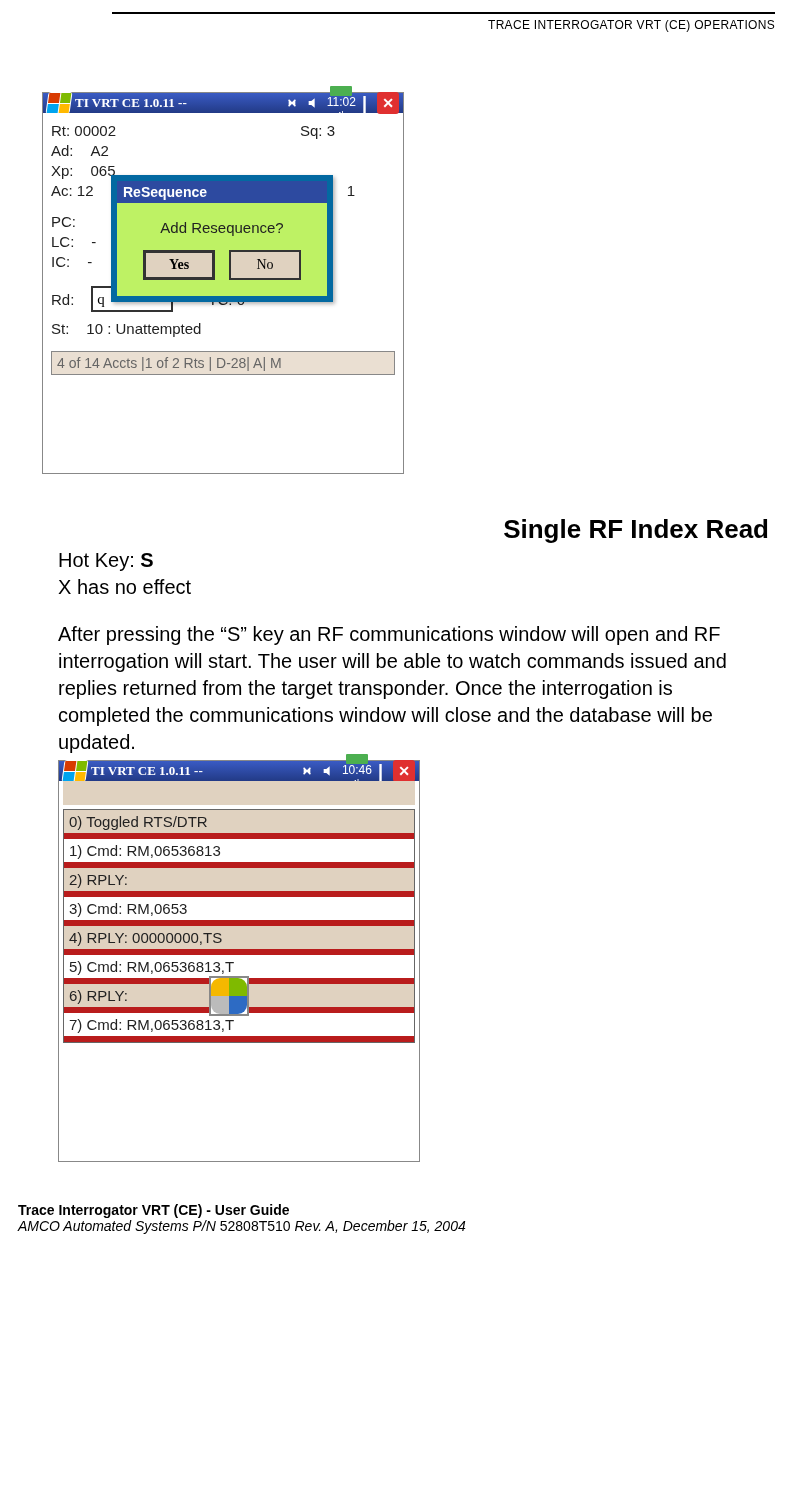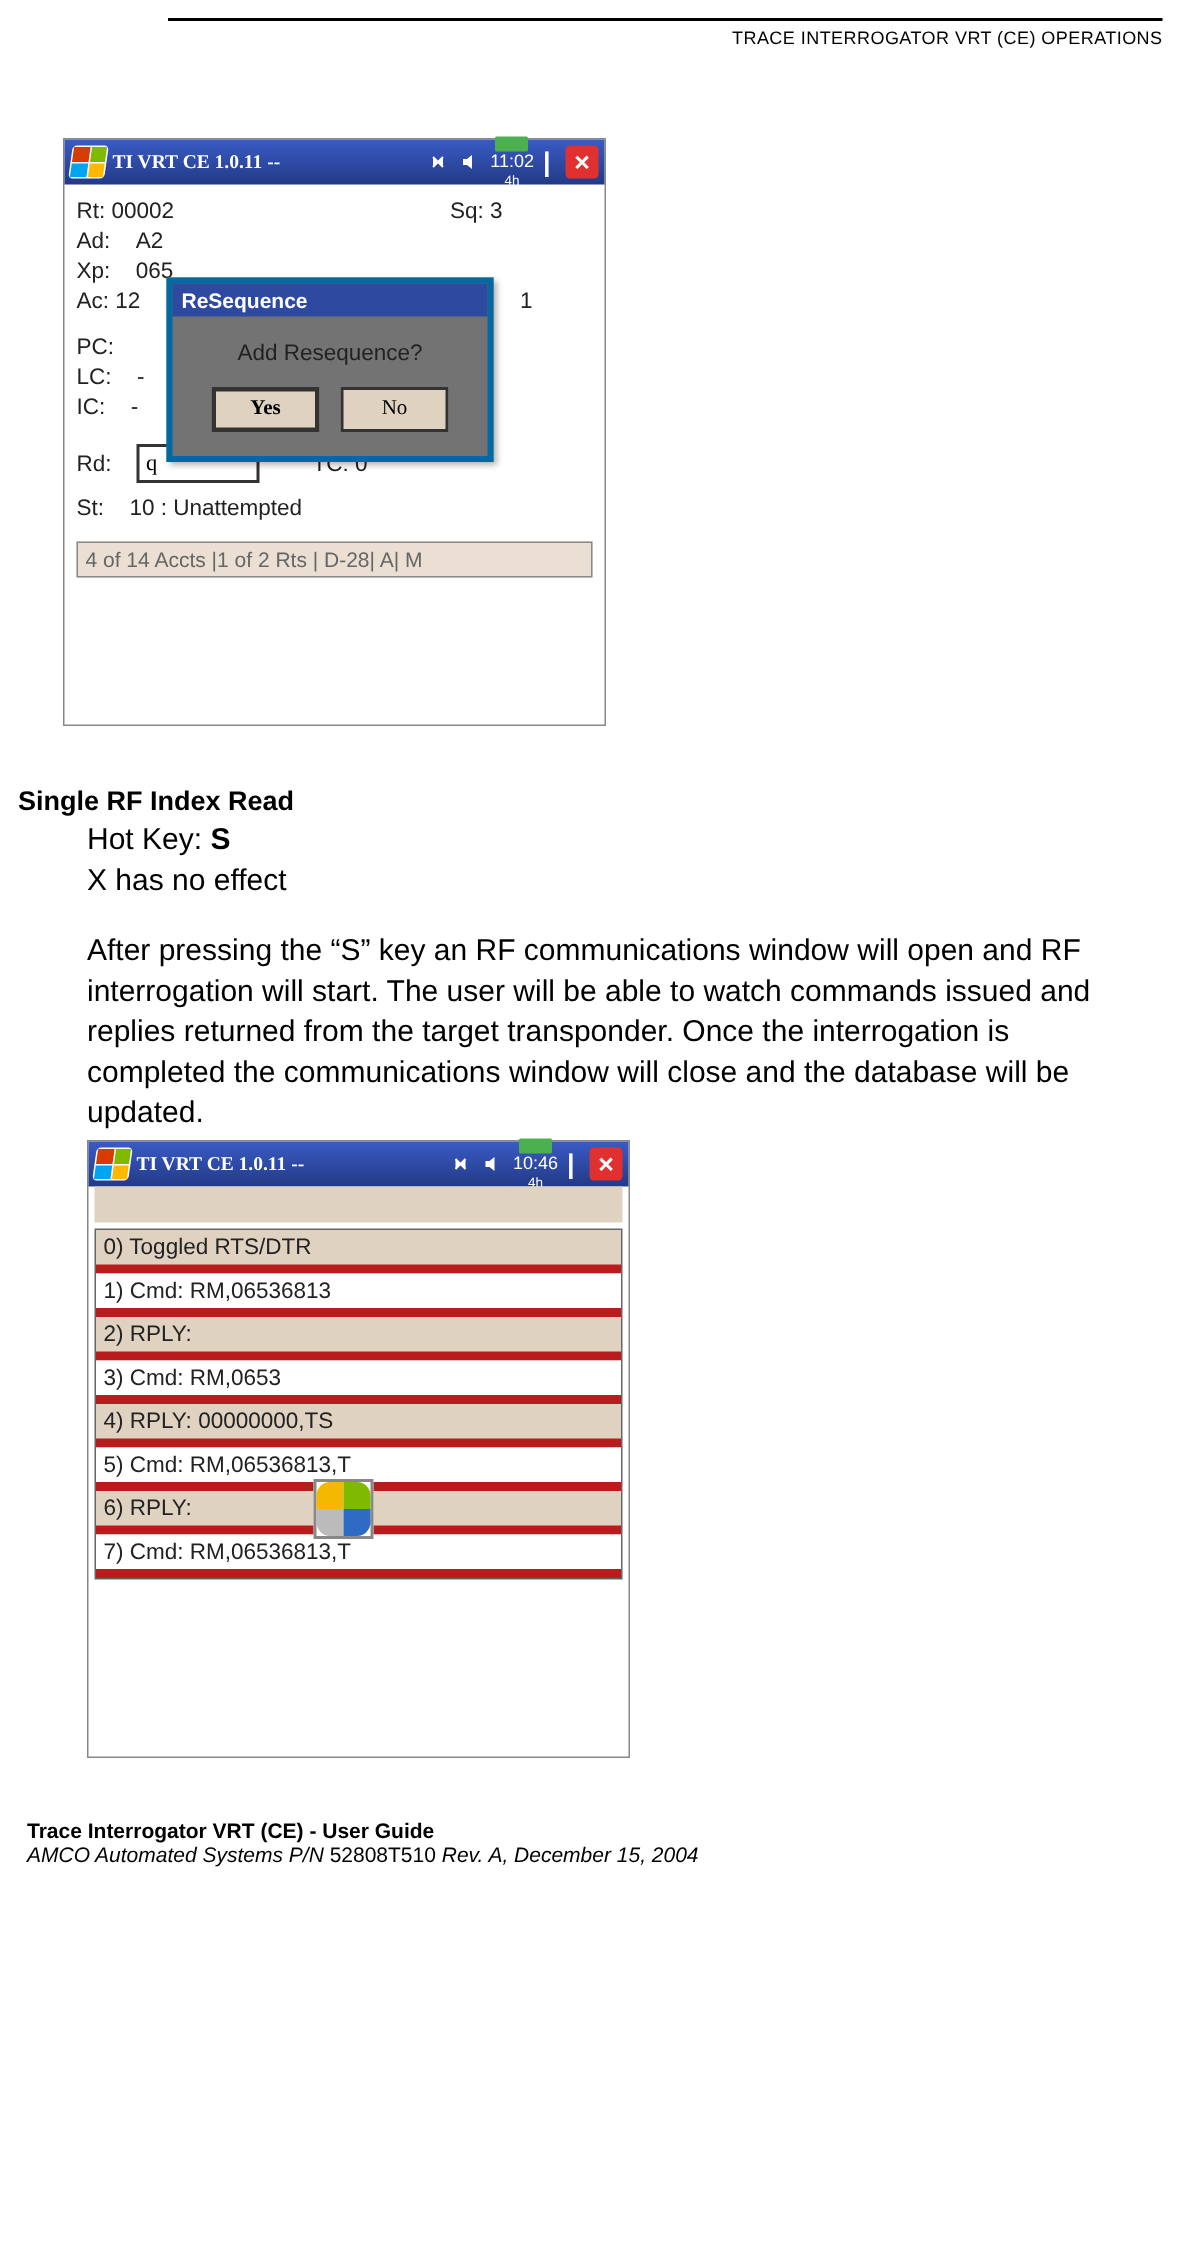--- a/index.html
+++ b/index.html
@@ -32,21 +32,21 @@
     border: 1px solid #888;
     background: #fff;
     margin-left: 30px;
     margin-bottom: 40px;
   }
 
   .titlebar {
     background: #2d4aa0;
     background: linear-gradient(#3a5bc4, #223a86);
     color: #fff;
-    height: 30px;
+    height: 20px;
     display: flex;
     align-items: center;
     padding: 0 4px;
     font-family: Tahoma, Arial, sans-serif;
     font-size: 14px;
     font-weight: bold;
     gap: 4px;
   }
   .start-flag {
     width: 24px; height: 22px;
@@ -97,22 +97,22 @@
     color:#666;
     padding:3px 5px;
     font-size:14px;
   }
 
   
   .modal {
     position:absolute;
     left:68px; top:62px;
     width:210px;
-    background:#737373;
-    border:4px solid #0369a1;
+    background:#bef264;
+    border:6px solid #0369a1;
     box-shadow: 2px 2px 4px rgba(0,0,0,.3);
   }
   .modal-title {
     background:#2d4aa0;
     color:#fff;
     font-weight:bold;
     font-size:14px;
     padding:3px 6px;
   }
   .modal-body {
@@ -157,23 +157,24 @@
     grid-template-rows:1fr 1fr;
   }
   .spinner span:nth-child(1){background:#f5b800;border-top-left-radius:50%;}
   .spinner span:nth-child(2){background:#7fba00;border-top-right-radius:50%;}
   .spinner span:nth-child(3){background:#bbb;border-bottom-left-radius:50%;}
   .spinner span:nth-child(4){background:#2d6bc4;border-bottom-right-radius:50%;}
 
   
   .body-text { margin: 0 6px 0 0; }
   h3.section {
-    font-size: 18px;
+    font-size: 26px;
     font-weight: bold;
     margin: 0 0 2px 0;
+    text-align: right;
   }
   .indent { margin-left: 46px; font-size:20px; line-height:1.35; }
   .footer {
     font-size: 14px;
     margin: 30px 0 10px 6px;
   }
   .footer .l1 { font-weight:bold; }
   .footer .l2 { font-style: italic; }
   .footer .l2 .pn { font-style: normal; }
 </style>

